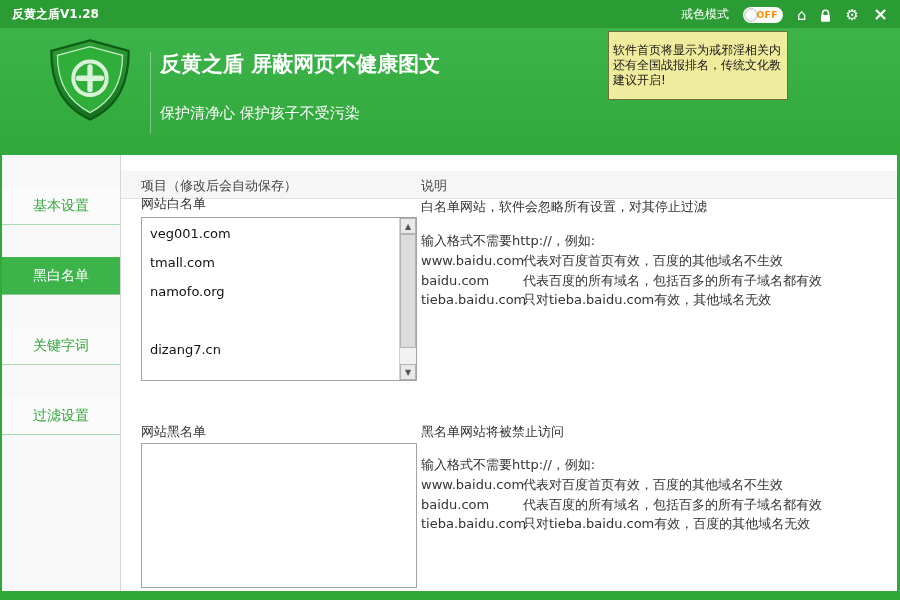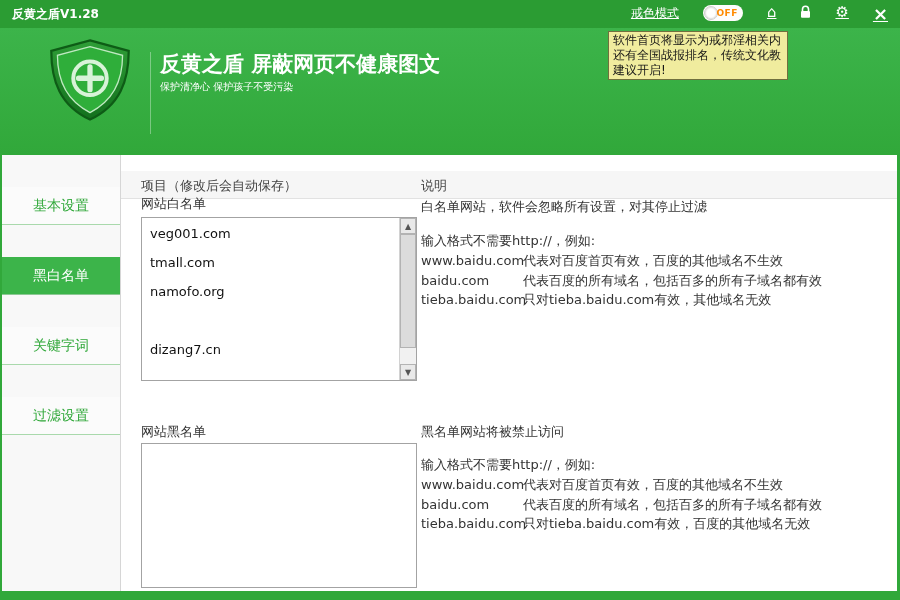--- a/index.html
+++ b/index.html
@@ -6,40 +6,40 @@
   html,body { width:900px; height:600px; }
   body { font-family:"DejaVu Sans","Liberation Sans",sans-serif; overflow:hidden; }
 
   .window { position:relative; width:900px; height:600px; background:var(--green_main,#31a83a); overflow:hidden; }
 
   
   .titlebar { position:absolute; left:0; top:0; width:100%; height:28px;
     background:var(--green_dark,#2b9c33); display:flex; align-items:center;
     justify-content:space-between; padding:0 12px; color:#fff; }
   .app-title { font-size:12px; font-weight:bold; color:#fff; }
-  .tb-right { display:flex; align-items:flex-start; gap:24px;text-decoration:underline; }
+  .tb-right { display:flex; align-items:flex-end; gap:14px; }
   .mode-label { font-size:12px; color:#fff; }
   .toggle { width:40px; height:16px; background:#fdfdfd; border-radius:9px; position:relative; cursor:pointer; }
   .toggle-knob { position:absolute; left:1px; top:1px; width:14px; height:14px; border-radius:50%;
     background:#fff; border:1px solid #cfcfcf; box-shadow:inset 0 0 2px #b5b5b5; }
   .toggle-label { position:absolute; right:5px; top:3px; font-size:9px; font-weight:bold;
     color:var(--off_orange,#ff8a00); letter-spacing:.5px; }
   .tb-icon { color:#fff; font-size:15px; line-height:1; cursor:pointer; display:flex; align-items:center; }
   .tb-icon.close { font-size:18px; font-weight:bold; }
 
   
   .header { position:absolute; left:0; top:28px; width:100%; height:127px;
     background:linear-gradient(180deg,var(--green_light,#3cb44a),var(--green_main,#31a83a)); }
   .logo { position:absolute; left:46px; top:10px; }
   .header-divider { position:absolute; left:150px; top:24px; height:82px; width:1px; background:rgba(255,255,255,.35); }
   .header-title { position:absolute; left:160px; top:22px; font-size:21px; font-weight:bold; color:#fff; }
-  .header-sub   { position:absolute; left:160px; top:52px; font-size:10px; color:#fff; }
+  .header-sub   { position:absolute; left:160px; top:76px; font-size:15px; color:#fff; }
   .tooltip { position:absolute; left:608px; top:3px; width:180px;
     background:var(--tooltip_bg,#f0ec9e); border:1px solid #70703e;
-    color:#151515; font-size:12px; line-height:15px; padding:1px 4px; }
+    color:#151515; font-size:12px; line-height:15px; padding:11px 4px; }
 
   
   .bodyarea { position:absolute; left:2px; right:3px; top:155px; bottom:9px; background:#fff; display:flex; }
 
   .sidebar { width:119px; background:#f8f8f8; border-right:1px solid #d6d6d6; }
   .side-item { height:38px; display:flex; align-items:center; justify-content:center;
     font-size:14px; color:var(--green_main,#31a83a); border-bottom:1px solid #a9d9ac;
     background:#fbfbfb; cursor:pointer;margin-top:32px; }
   .side-item.active { background:var(--green_light,#3cb44a); color:#fff; border-bottom-color:#8cc894; }
 

